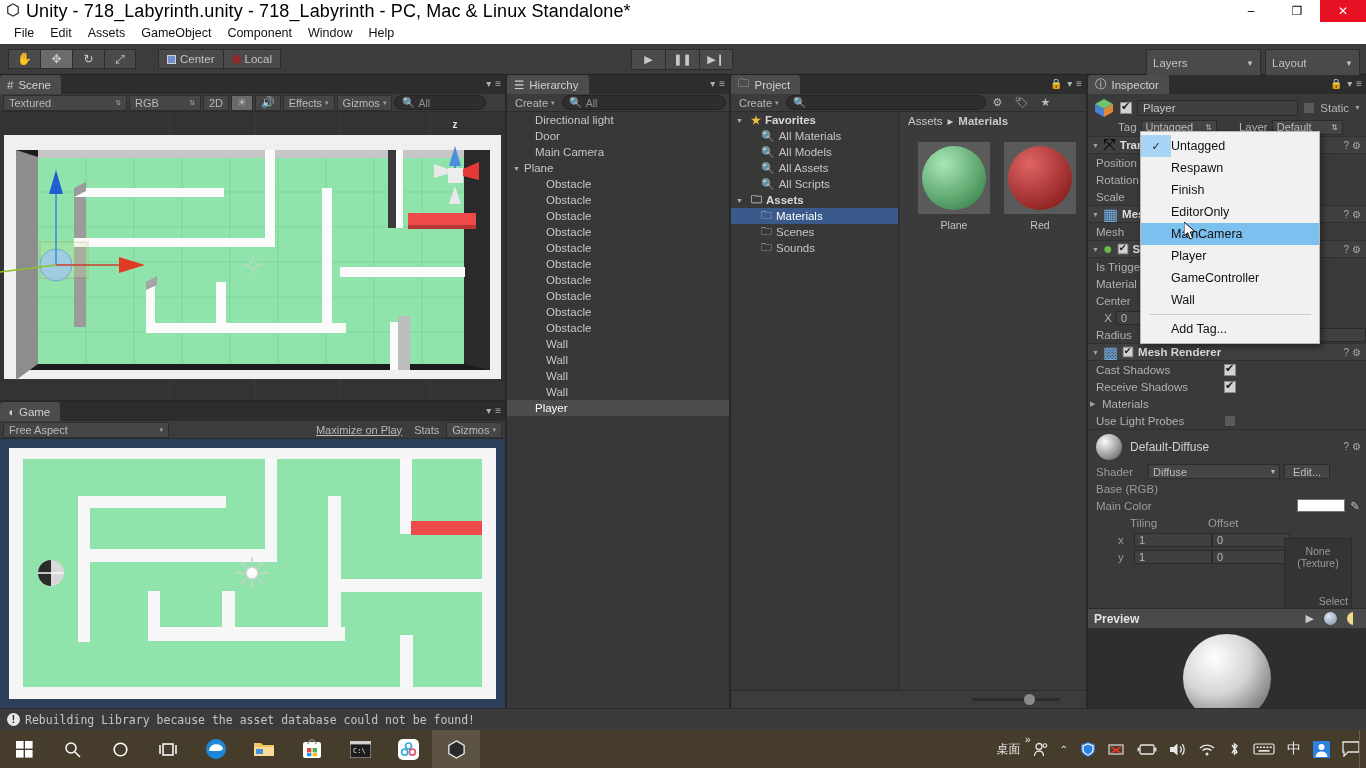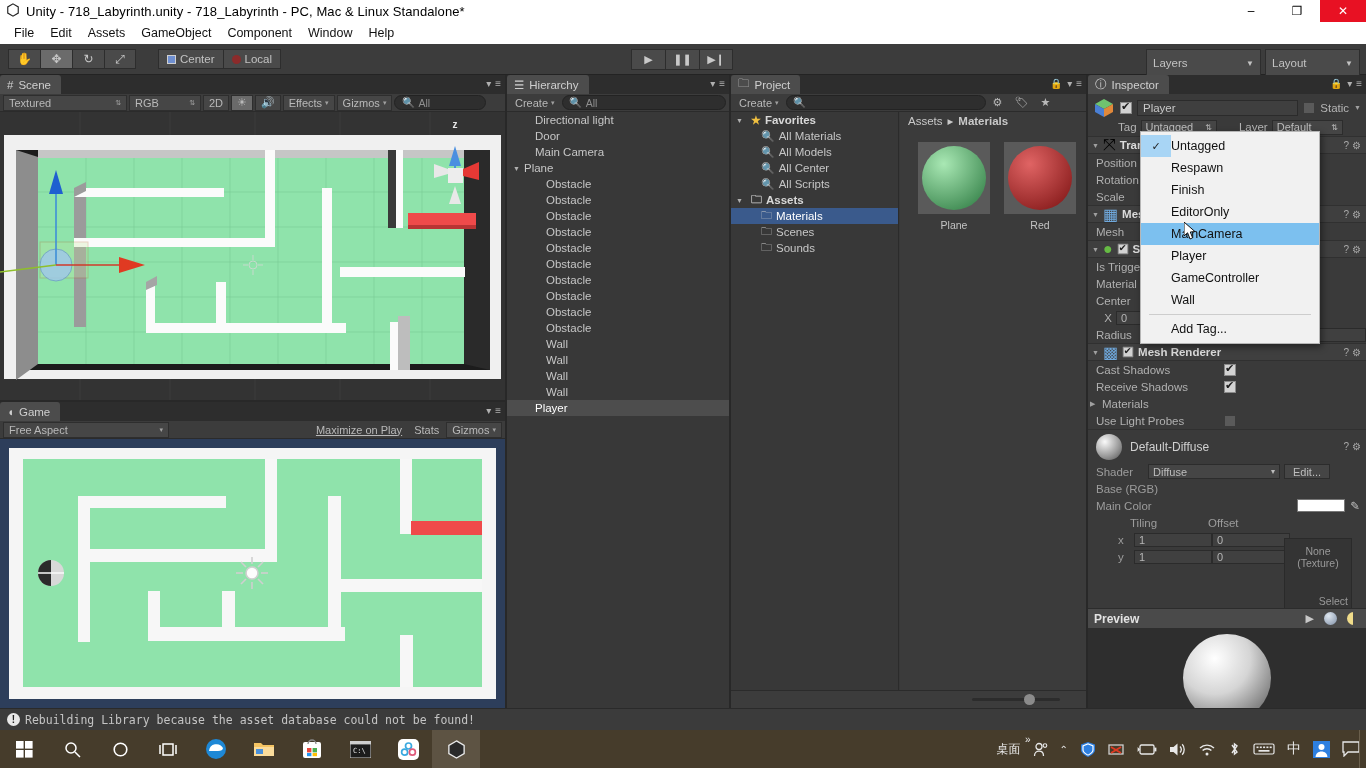--- a/index.html
+++ b/index.html
@@ -9,21 +9,21 @@
     background: #282828; overflow: hidden;
   }
   body { position: relative; }
 
   
   #titlebar {
     position: absolute; left: 0; top: 0; width: 1366px; height: 22px;
     background: #ffffff; display: flex; align-items: center;
   }
   #titlebar .unity-logo { width: 26px; text-align: center; font-size: 13px; color: #222; }
-  #title-text { font-size: 13px; color: #000; letter-spacing: .1px; }
+  #title-text { font-size: 18px; color: #000; letter-spacing: .1px; }
   #wincontrols { margin-left: auto; display: flex; height: 22px; }
   #wincontrols div {
     width: 46px; height: 22px; display: flex; align-items: center;
     justify-content: center; font-size: 12px; color: #000;
   }
   #wincontrols .close { background: #e81123; color: #fff; }
 
   
   #menubar {
     position: absolute; left: 0; top: 22px; width: 1366px; height: 22px;
@@ -601,21 +601,21 @@
         <span>All Materials</span>
       </div>
       <div class="prow">
         <span class="foldarrow" style="margin-left: 10px;"></span>
         <span style="font-size: 11px; color: rgb(240, 192, 64);">🔍</span>
         <span>All Models</span>
       </div>
       <div class="prow">
         <span class="foldarrow" style="margin-left: 10px;"></span>
         <span style="font-size: 11px; color: rgb(240, 192, 64);">🔍</span>
-        <span>All Center</span>
+        <span>All Assets</span>
       </div>
       <div class="prow">
         <span class="foldarrow" style="margin-left: 10px;"></span>
         <span style="font-size: 11px; color: rgb(240, 192, 64);">🔍</span>
         <span>All Scripts</span>
       </div>
       <div class="prow hdr">
         <span class="foldarrow" style="margin-left: 0px;">▼</span>
         <span style="font-size: 11px; color: rgb(201, 201, 201);">🗀</span>
         <span>Assets</span>

